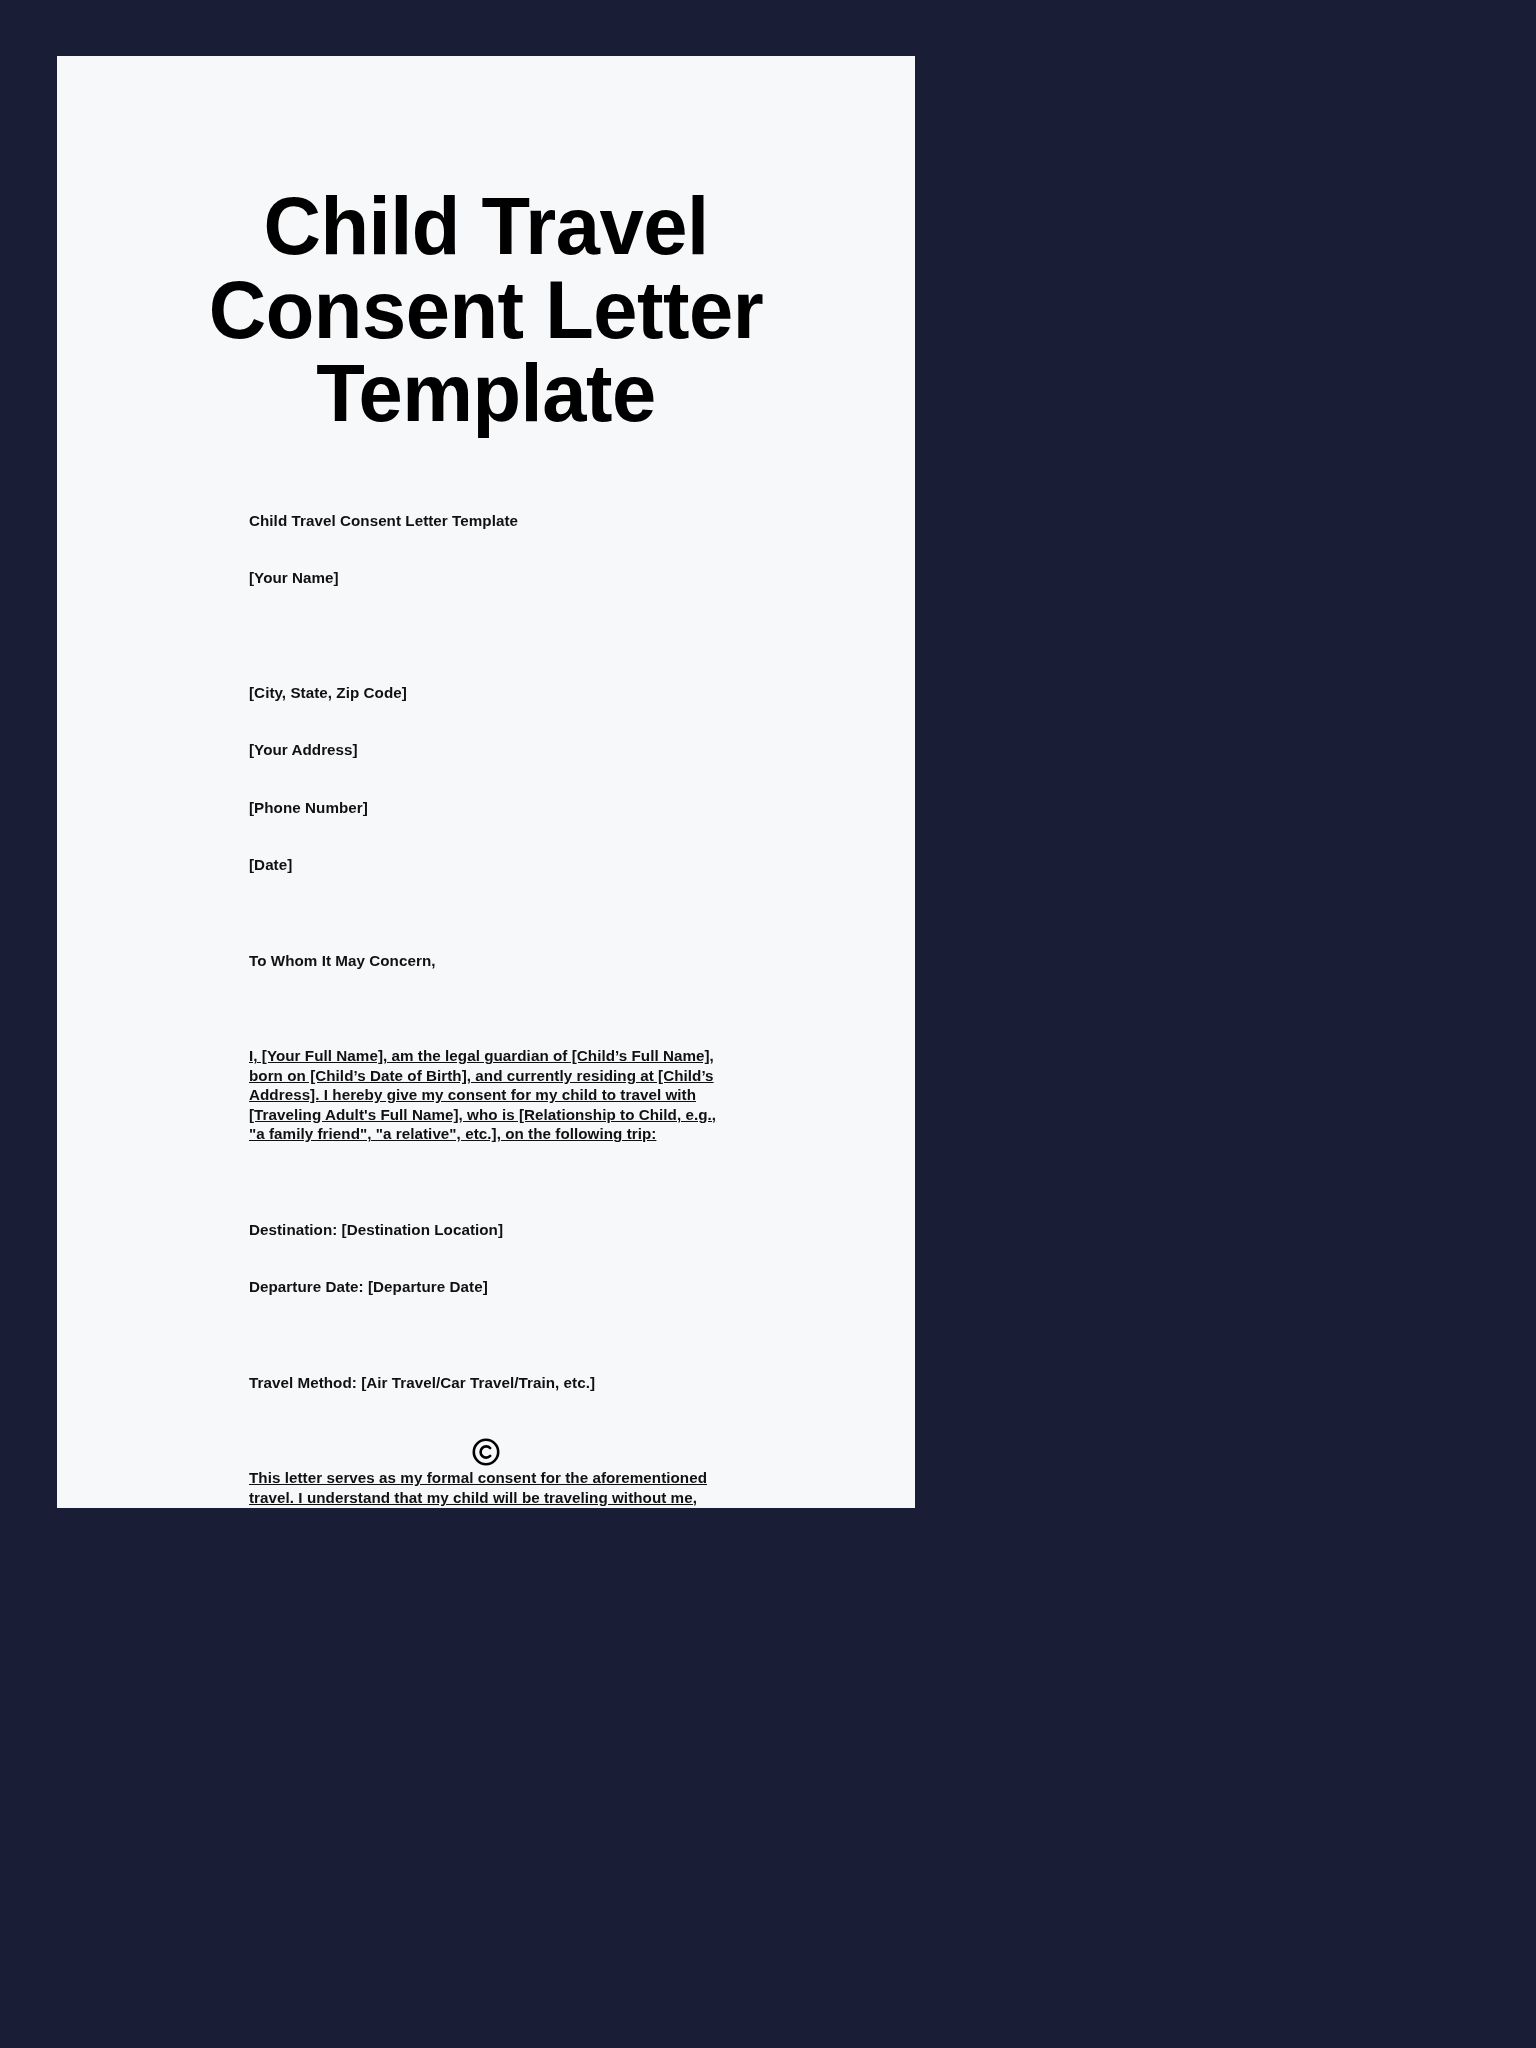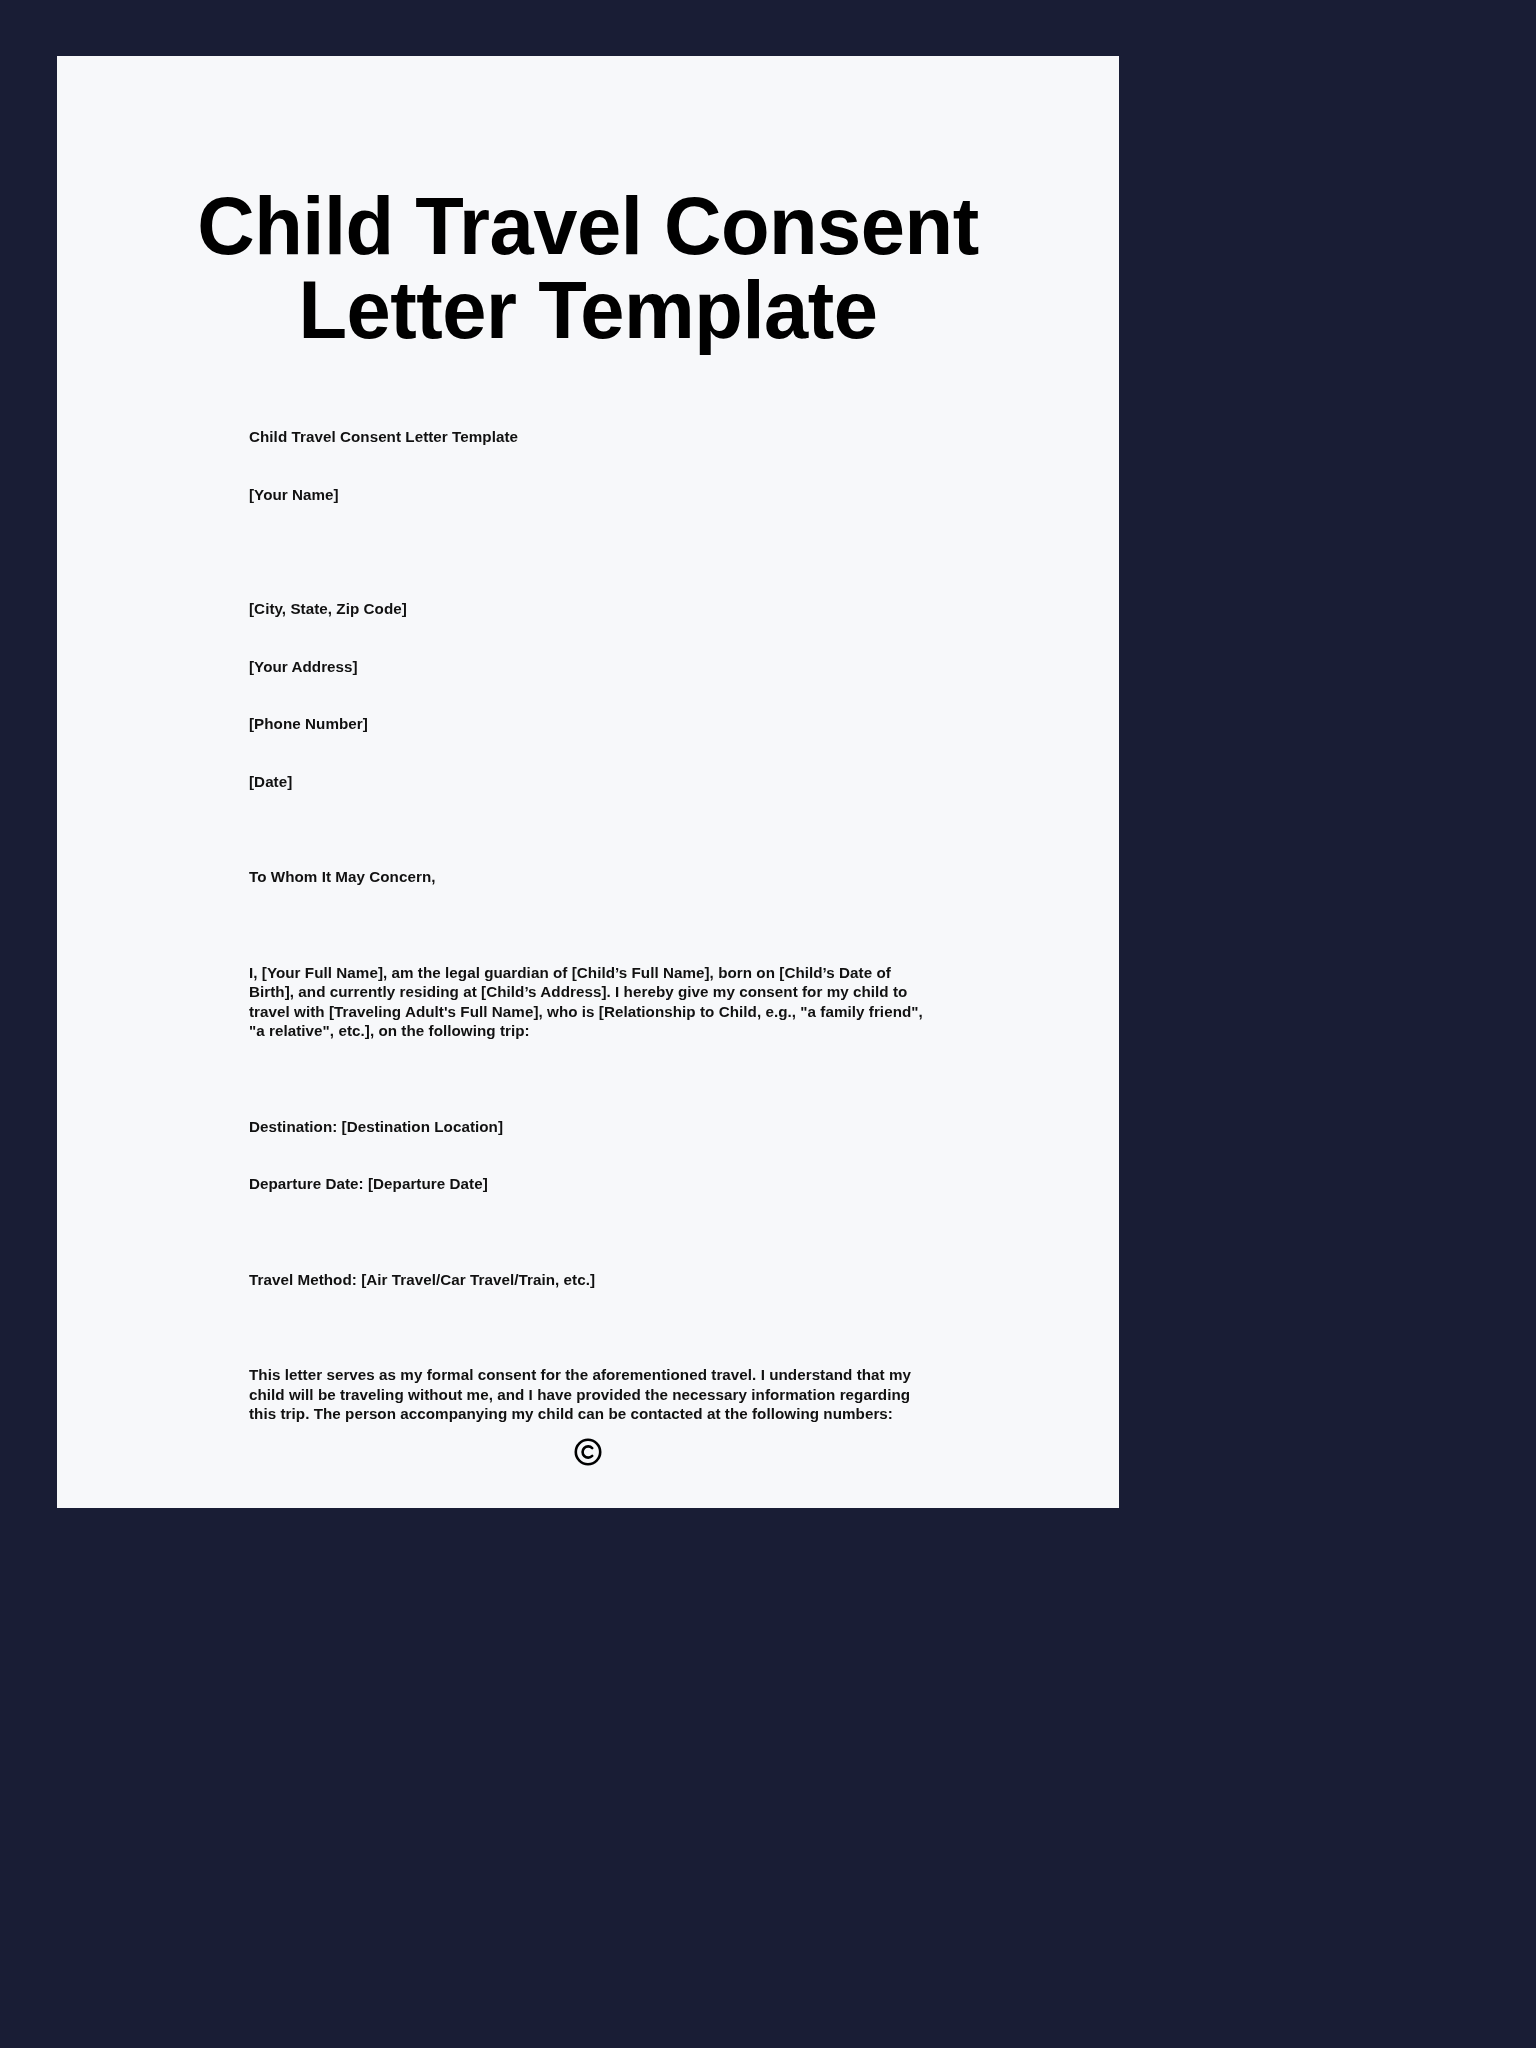--- a/index.html
+++ b/index.html
@@ -14,21 +14,21 @@
     font-family: "Liberation Sans", sans-serif;
     -webkit-font-smoothing: antialiased;
     overflow: hidden;
   }
 
   
   .page-frame {
     position: absolute;
     left: 57px;
     top: 56px;
-    width: 1062px;
+    width: 858px;
     height: 1452px;
     background: #f7f8fa;
     box-sizing: border-box;
     overflow: hidden;
   }
 
   
   .doc-title {
     margin: 0;
     padding: 0 44px;
@@ -62,21 +62,21 @@
     margin: 0;
     letter-spacing: 0.05px;
   }
 
   
   .sp-head      { margin-bottom: 0; }
   .gap-sm       { height: 38px; }
   .gap-md       { height: 57px; }
   .gap-lg       { height: 76px; }
 
-  .letter-para  { max-width: 790px; }
+  .letter-para  { max-width: 790px; text-decoration: underline; }
 
   
   .footer-mark {
     position: absolute;
     left: 0;
     right: 0;
     bottom: 42px;
     display: flex;
     justify-content: center;
     align-items: center;

